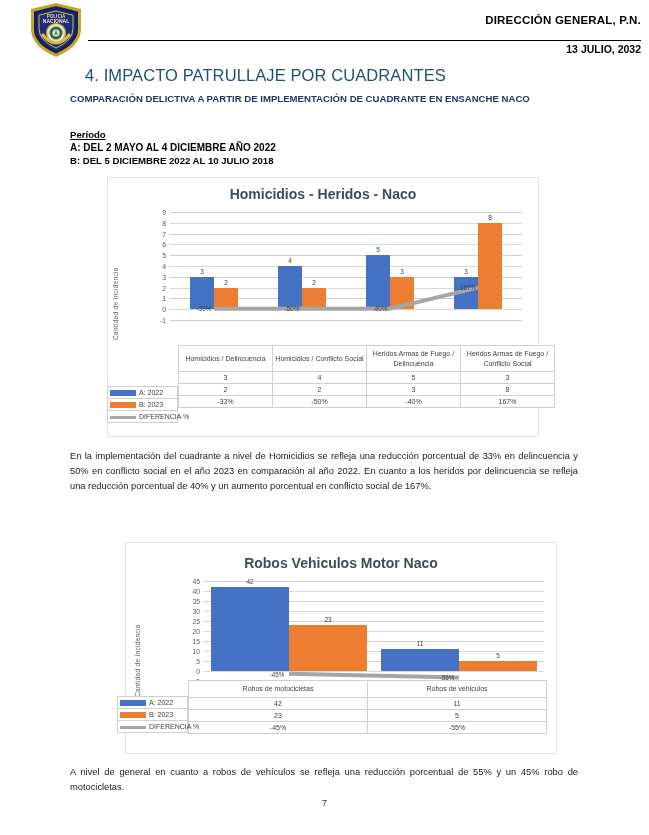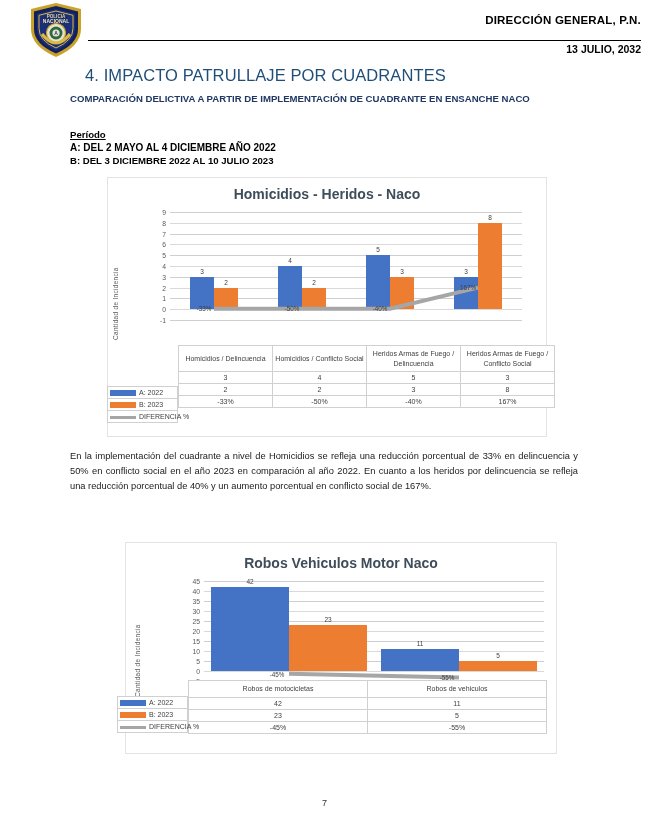--- a/index.html
+++ b/index.html
@@ -84,23 +84,23 @@
       <div class="hdr-line1">DIRECCIÓN GENERAL, P.N.</div>
     </div>
     <div class="hdr-rule"></div>
     <div class="hdr-line2">13 JULIO, 2032</div>
   </div>
 
   <div class="sec-title">4. IMPACTO PATRULLAJE POR CUADRANTES</div>
   <div class="sub1">COMPARACIÓN DELICTIVA A PARTIR DE IMPLEMENTACIÓN DE CUADRANTE EN ENSANCHE NACO</div>
   <div class="periodo">Período</div>
   <div class="per-a">A:  DEL 2 MAYO AL 4 DICIEMBRE AÑO 2022</div>
-  <div class="per-b">B: DEL 3 DICIEMBRE 2022 AL 10 JULIO 2023</div>
-
-  <div class="chartbox" id="chartbox1" style="left:107px;top:177px;width:430px;height:258px;padding-left:8px;">
+  <div class="per-b">B: DEL 5 DICIEMBRE 2022 AL 10 JULIO 2018</div>
+
+  <div class="chartbox" id="chartbox1" style="left:107px;top:177px;width:430px;height:258px;">
     <div class="chart-title" id="c1title" style="position:absolute;left:0;right:0;top:8px;">Homicidios - Heridos - Naco</div>
     <div class="ylabel" id="c1ylabel" style="left:4px;top:52px;height:110px;">Cantidad de Incidencia</div>
     <div class="plot" id="c1plot" style="left:62px;top:34px;width:352px;height:108px;">
         <div class="gridline solid" style="top: 0px;"></div>
         <div class="ytick" style="top: 0px;">9</div>
         <div class="gridline" style="top: 10.8px;"></div>
         <div class="ytick" style="top: 10.8px;">8</div>
         <div class="gridline solid" style="top: 21.6px;"></div>
         <div class="ytick" style="top: 21.6px;">7</div>
         <div class="gridline" style="top: 32.4px;"></div>
@@ -257,15 +257,16 @@
         </tr>
         <tr>
           <td class="legend"><span class="swatch b"></span><span>B: 2023</span></td>
         </tr>
         <tr>
           <td class="legend"><span class="swatch d"></span><span>DIFERENCIA %</span></td>
         </tr>
       </tbody>
   </table>
 
+  <div class="para" style="left:70px;top:765px;width:508px;">A nivel de general en cuanto a robos de vehículos se refleja una reducción porcentual de 55% y un 45% robo de motocicletas.</div>
 
   <div class="pageno" style="top:798px;">7</div>
 </div>
 
 </body></html>

